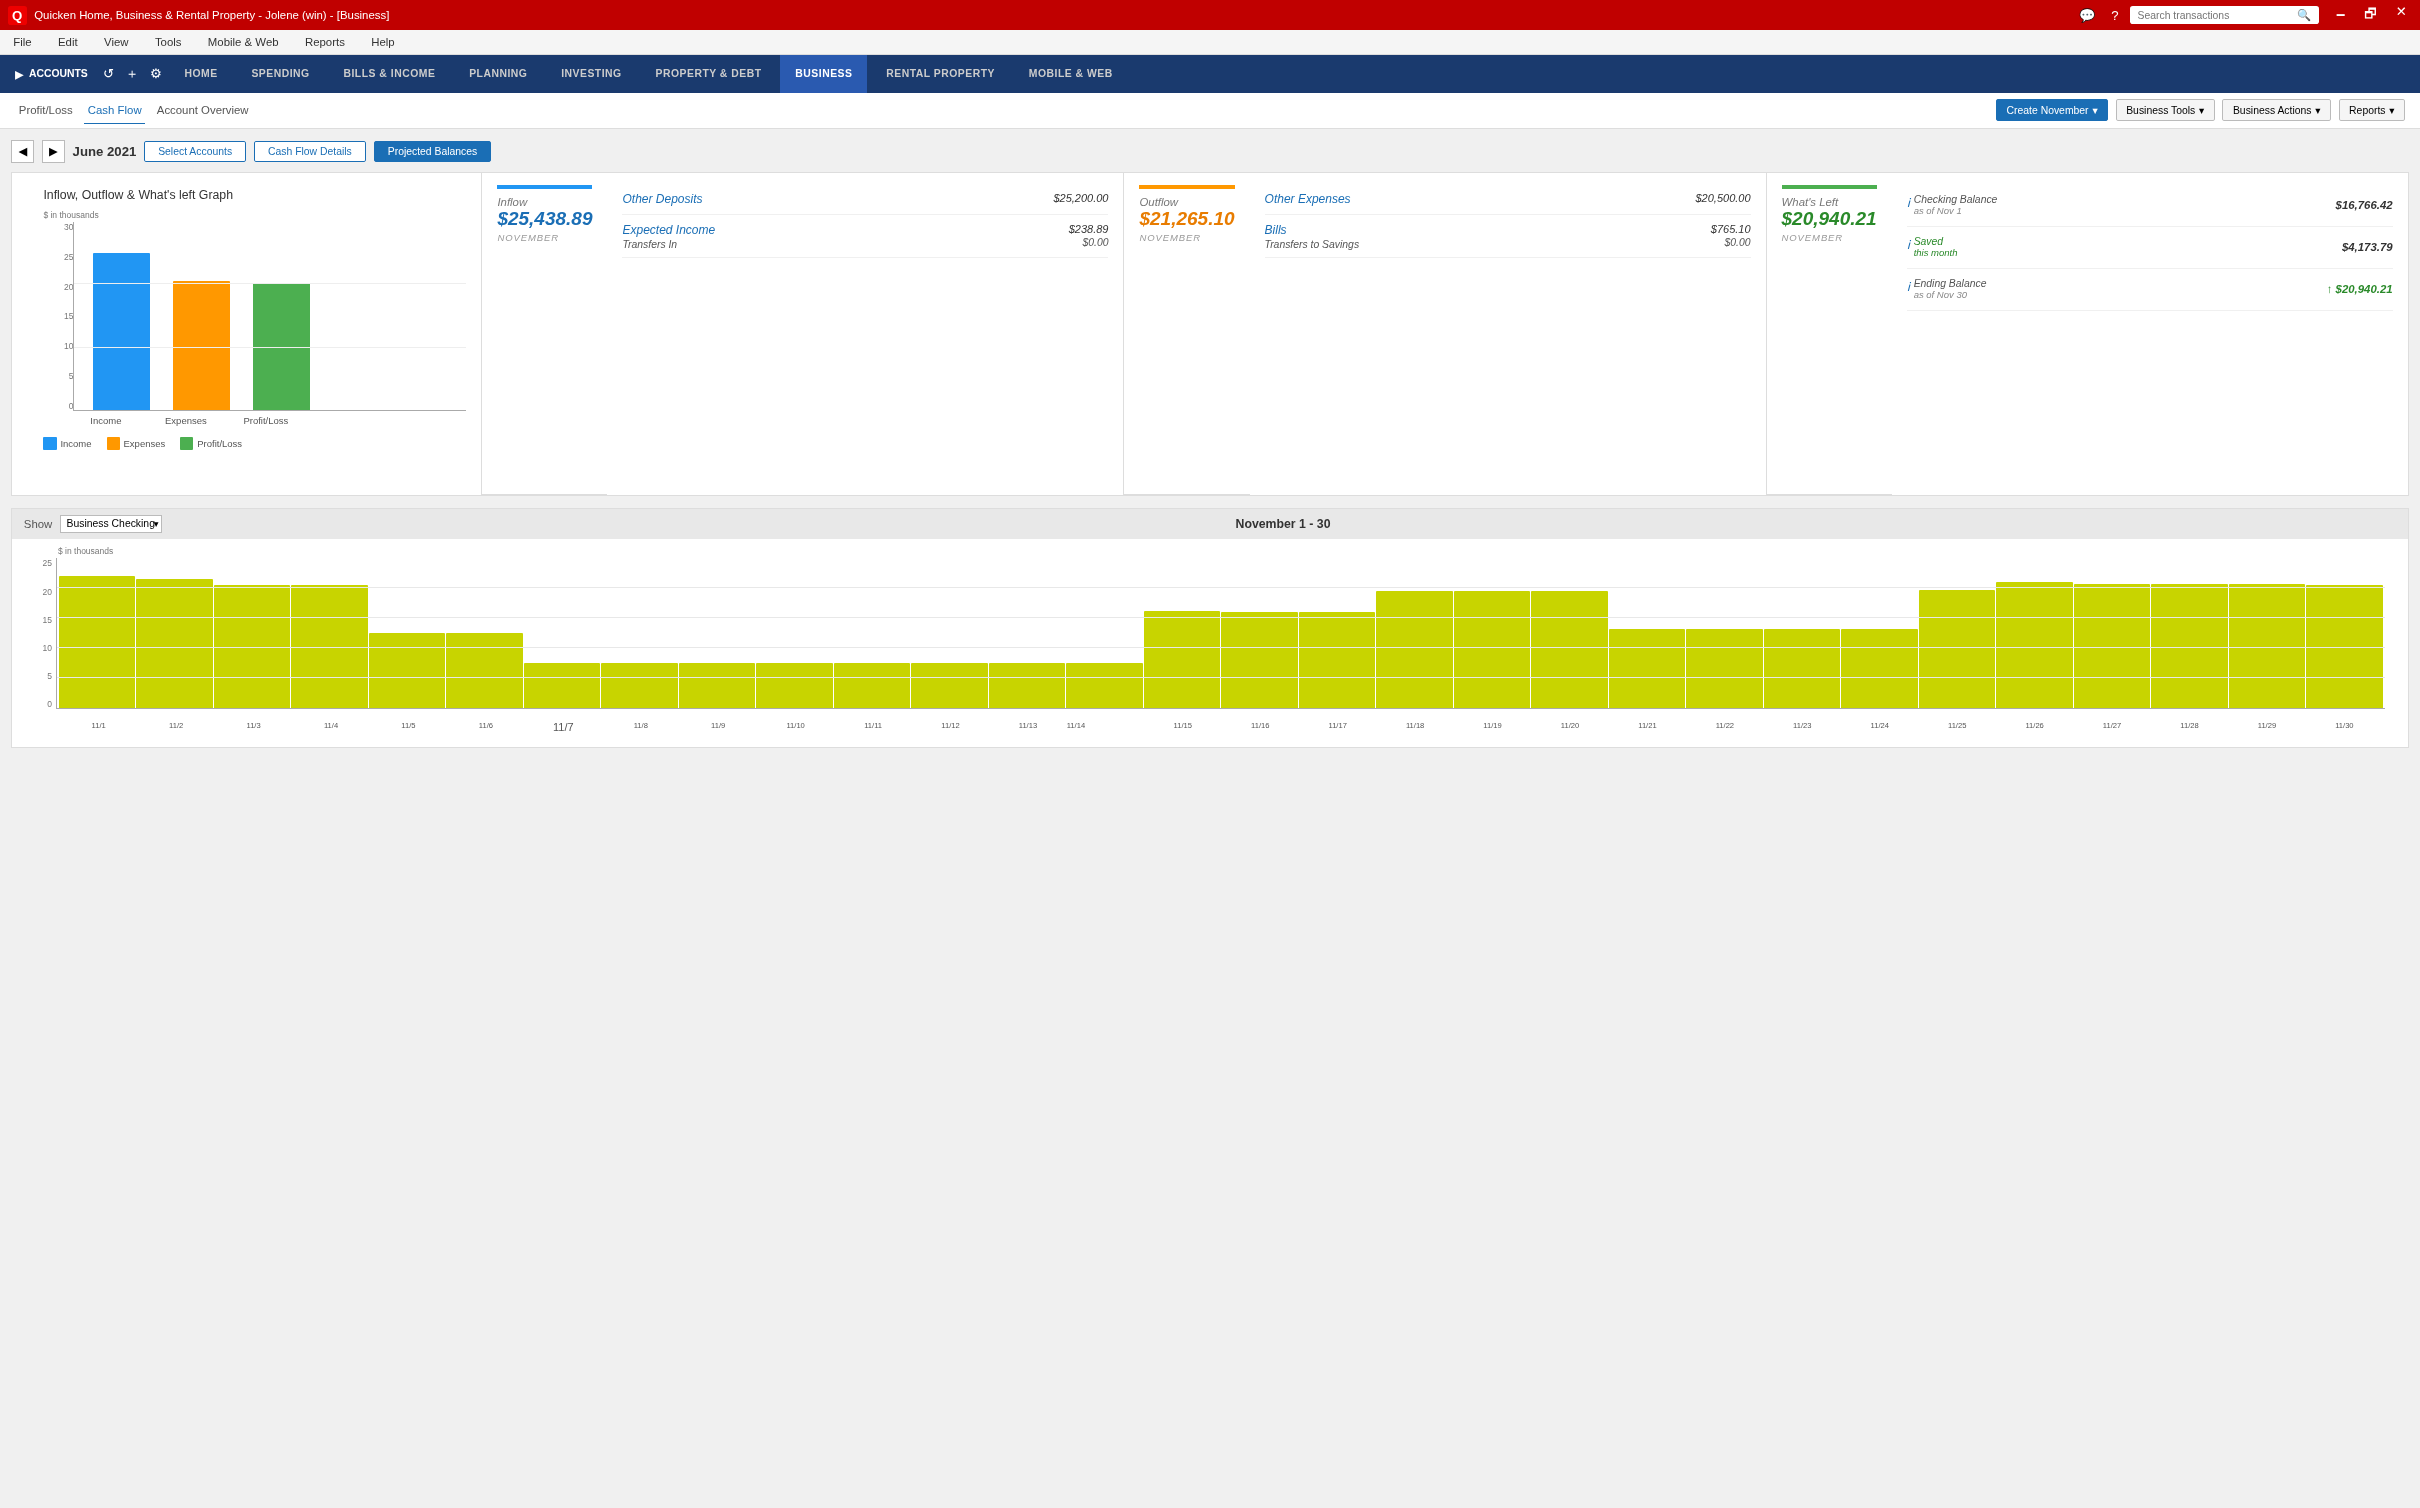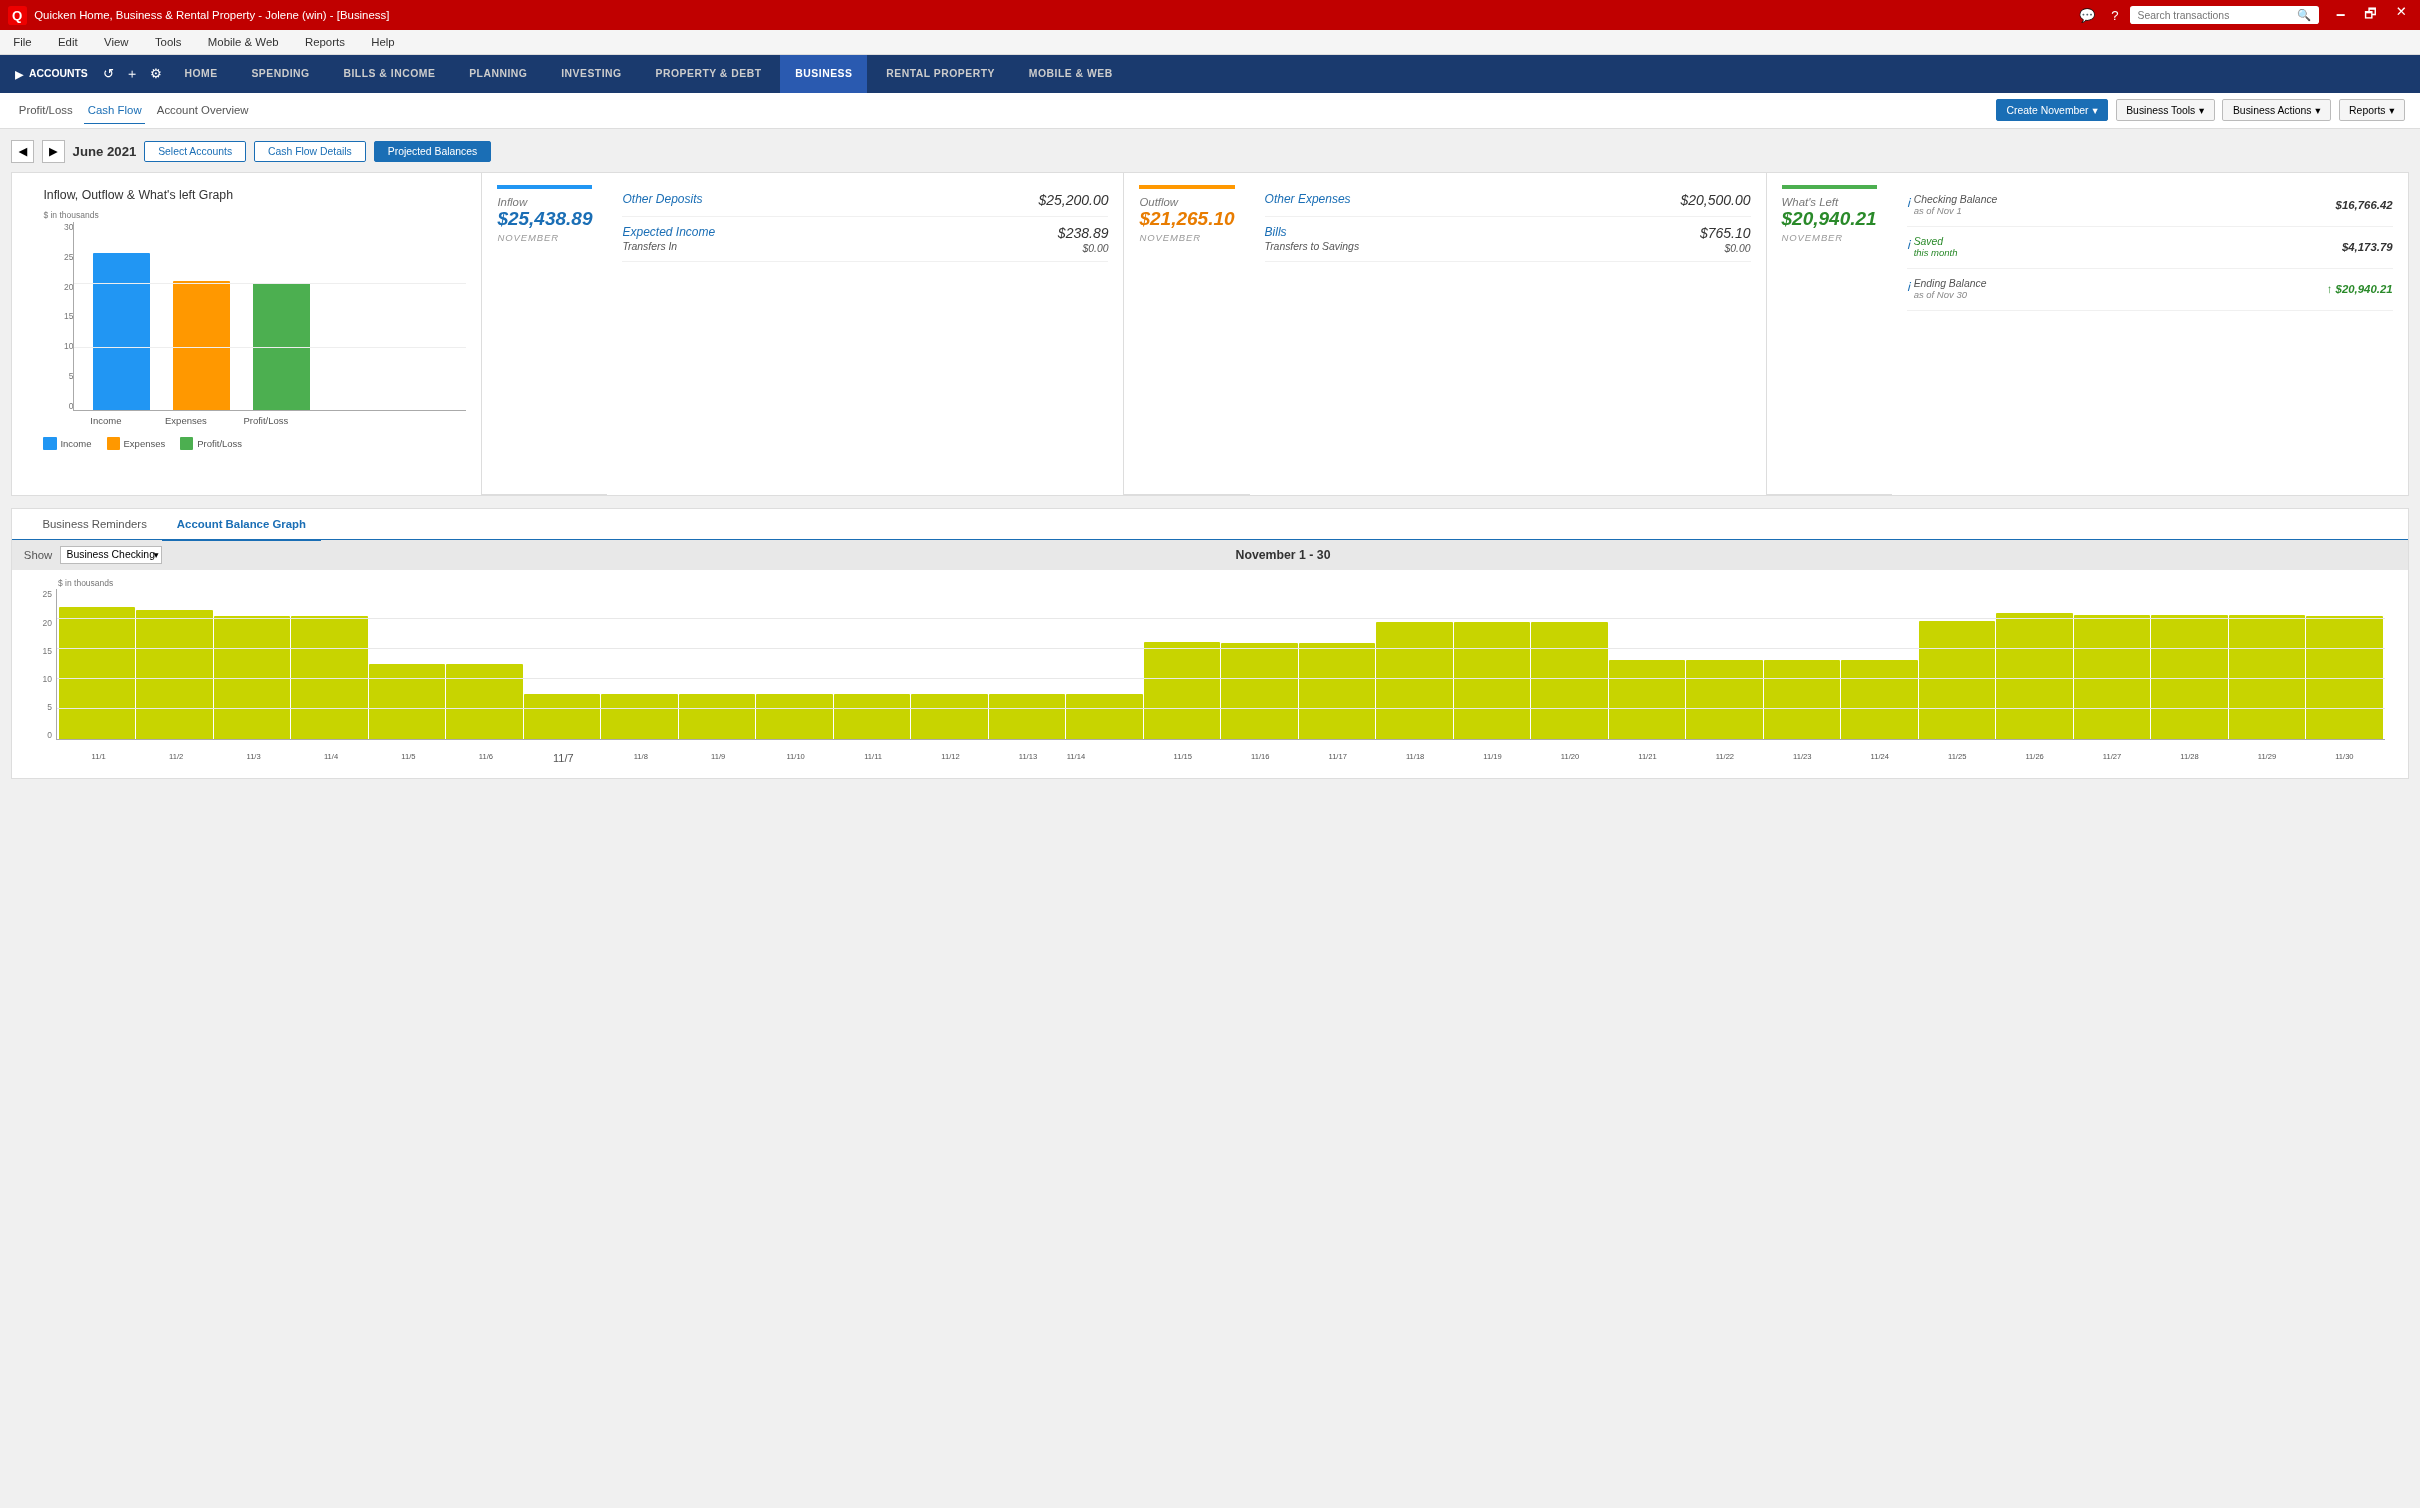--- a/index.html
+++ b/index.html
@@ -134,21 +134,21 @@
     .stat-header { padding: 11.4px 15px; border-bottom: 0.9px solid #ddd; }
     .stat-label { font-size: 11.4px; color: #777; }
     .stat-value { font-size: 19px; font-weight: bold; }
     .stat-value.blue { color: #1a6eb5; }
     .stat-value.orange { color: #e87c00; }
     .stat-value.green { color: #2a8a2a; }
     .stat-month { font-size: 9.5px; color: #999; letter-spacing: 0.9px; margin-top: 1.9px; }
     .stat-body { padding: 11.4px 15px; flex: 1; }
     .stat-row { display: flex; justify-content: space-between; align-items: flex-start; padding: 7.6px 0; border-bottom: 0.9px solid #f0f0f0; }
     .stat-row-label { color: #1a6eb5; cursor: pointer; font-size: 12px; }
-    .stat-row-value { font-size: 14px; color: #333; }
+    .stat-row-value { font-size: 11px; color: #333; }
     .stat-row-sub { font-size: 10.4px; color: #555; margin-top: 1.9px; }
     .stat-row-sub-val { font-size: 10.4px; color: #555; margin-top: 1.9px; text-align: right; }
 
     
     .whats-left-row { display: flex; justify-content: space-between; align-items: center; padding: 9.5px 0; border-bottom: 0.9px solid #f0f0f0; }
     .whats-left-label { font-size: 10.4px; color: #555; display: flex; align-items: flex-start; gap: 3.8px; }
     .whats-left-label .info-icon { color: #1a6eb5; font-size: 12.3px; }
     .whats-left-label-text { display: flex; flex-direction: column; }
     .whats-left-value { font-size: 11.4px; color: #333; font-weight: bold; }
     .whats-left-value.green { color: #2a8a2a; }
@@ -429,24 +429,20 @@
               <div class="whats-left-value green">↑ $20,940.21</div>
             </div>
           </div>
         </div>
 
       </div>
     </div>
   </div>
 
   <div class="bottom-panel">
-    <div class="bottom-tabs">
-      <div class="bottom-tab">Business Reminders</div>
-      <div class="bottom-tab active">Account Balance Graph</div>
-    </div>
 
     <div class="abg-controls">
       <span class="abg-show-label">Show</span>
       <div class="abg-select-wrapper">
         <select class="abg-select">
           <option>Business Checking</option>
         </select>
         <span class="abg-select-arrow">▾</span>
       </div>
       <span class="abg-period"><strong>November 1 - 30</strong></span>

